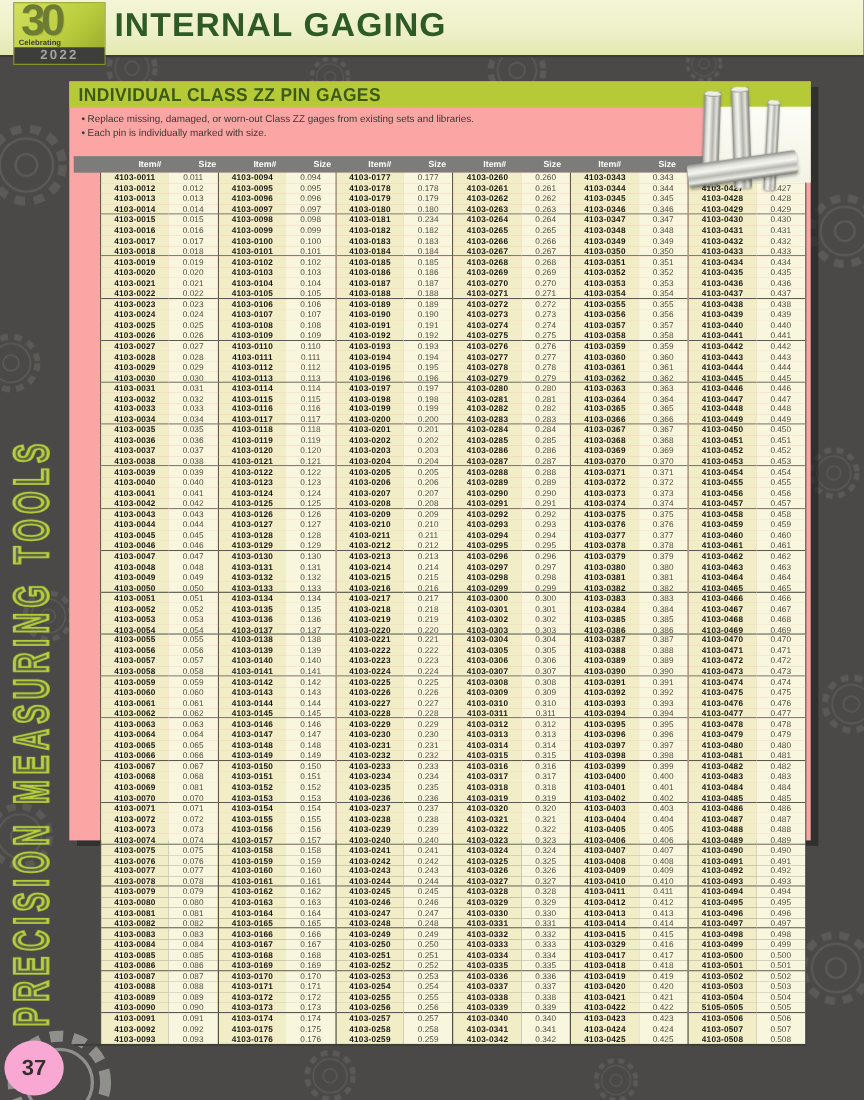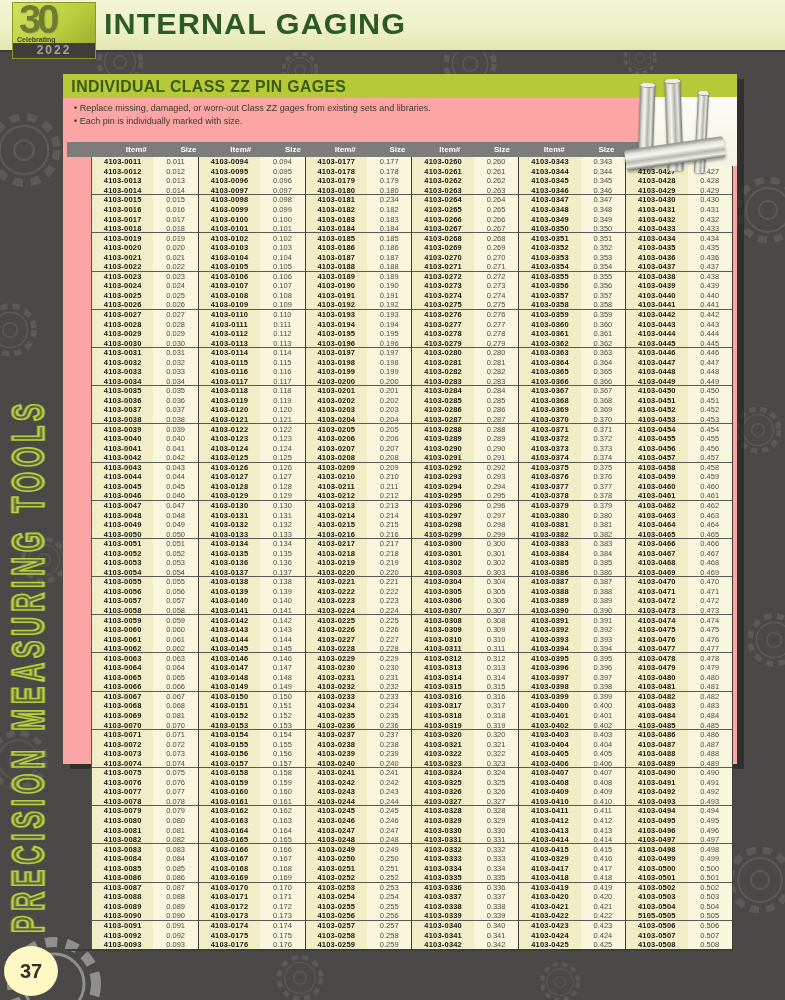--- a/index.html
+++ b/index.html
@@ -46,21 +46,21 @@
     transform:rotate(180deg) scaleX(1.7);transform-origin:center;
     font-size:26px;font-weight:bold;letter-spacing:5px;word-spacing:2px;
     color:rgba(183,210,60,0.18);
     -webkit-text-stroke:1.6px #b7d23c;
     white-space:nowrap;text-align:center;
   }
   
   .badge-gear{position:absolute;left:-14px;top:926px;z-index:2;}
   .page-badge{
     position:absolute;left:4px;top:946px;width:54px;height:50px;border-radius:50%;
-    background:#fef9c3;z-index:3;display:flex;align-items:center;justify-content:center;
+    background:#f9a8d4;z-index:3;display:flex;align-items:center;justify-content:center;
   }
   .page-badge span{font-size:20px;font-weight:bold;color:#31312b;}
   
   .panel{
     position:absolute;left:63px;top:74px;width:674px;height:690px;z-index:5;
     background:#fca5a5;
     box-shadow:7px 5px 0 rgba(28,28,26,0.55);
   }
   .section-bar{
     position:absolute;left:0;top:0;width:100%;height:24px;background:#b6c937;z-index:1;

